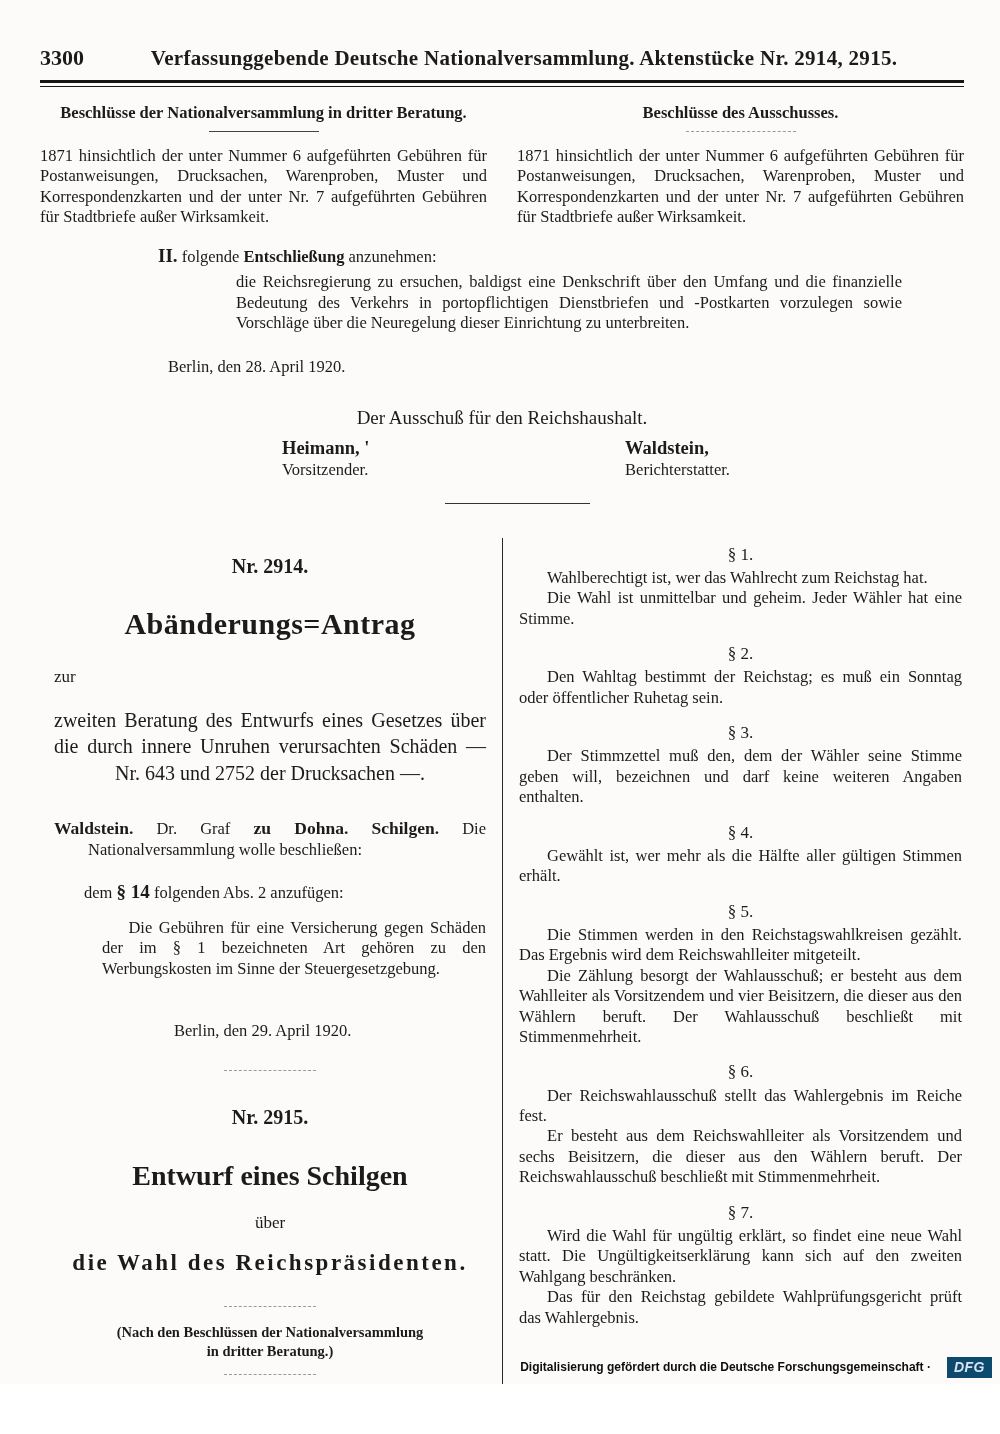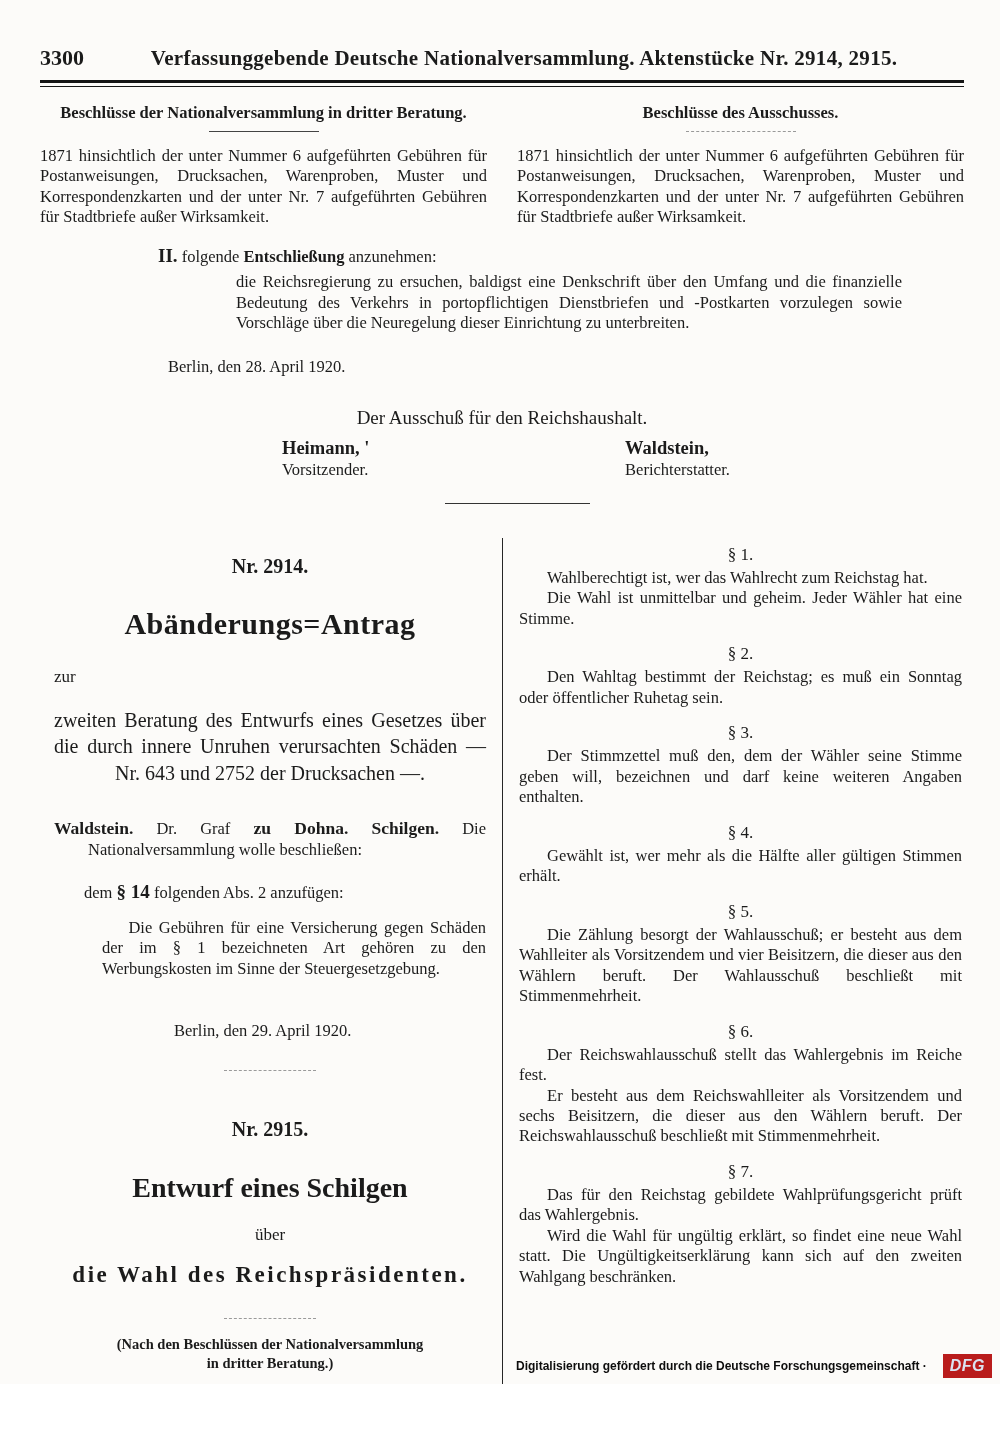--- a/index.html
+++ b/index.html
@@ -63,22 +63,22 @@
   .sec-head:first-child{margin-top:4px;}
   .law-para{margin:0;text-indent:1.7em;text-align:justify;}
   
   .dfg-footer{
     position:absolute;right:8px;bottom:6px;
     font-family:"Liberation Sans","DejaVu Sans",sans-serif;
     font-size:12px;font-weight:bold;color:#0d0d0d;
     display:flex;align-items:center;gap:16px;
   }
   .dfg-logo{
-    display:inline-block;background:#b91c1c;color:#dbe3f2;
-    padding:2px 7px;font-size:16px;font-weight:bold;font-style:italic;
+    display:inline-block;background:#0c4a6e;color:#dbe3f2;
+    padding:2px 7px;font-size:14px;font-weight:bold;font-style:italic;
     letter-spacing:.5px;
   }
 </style>
 </head>
 <body>
 
 <div class="page">
 
   <header>
     <div class="masthead">
@@ -127,21 +127,21 @@
     <div class="lcol">
       <p class="doc-num">Nr. 2914.</p>
       <p class="doc-title-xl">Abänderungs=Antrag</p>
       <p class="doc-zur">zur</p>
       <p class="doc-subtitle">zweiten Beratung des Entwurfs eines Gesetzes über die durch innere Unruhen verursachten Schäden — Nr. 643 und 2752 der Drucksachen —.</p>
       <p class="movers"><b>Waldstein.</b> <span>Dr. Graf</span> <b>zu Dohna.</b> <b>Schilgen.</b> <span>Die Nationalversammlung wolle beschließen:</span></p>
       <p class="clause"><span>dem</span> <span class="para-ref">§ 14</span> <span>folgenden Abs. 2 anzufügen:</span></p>
       <p class="amend-body">Die Gebühren für eine Versicherung gegen Schäden der im § 1 bezeichneten Art gehören zu den Werbungskosten im Sinne der Steuergesetzgebung.</p>
       <p class="date-line2">Berlin, den 29. April 1920.</p>
       <div class="div-faint"></div>
-      <p class="doc-num" style="margin-top:46px;">Nr. 2915.</p>
+      <p class="doc-num" style="margin-top:34px;">Nr. 2915.</p>
       <p class="doc-title-l">Entwurf eines Schilgen</p>
       <p class="doc-ueber">über</p>
       <p class="doc-wahl">die Wahl des Reichspräsidenten.</p>
       <div class="div-faint"></div>
       <p class="note"><span>(Nach den Beschlüssen der Nationalversammlung</span><br><span>in dritter Beratung.)</span></p>
       <div class="div-faint" style="margin-top:14px;"></div>
       <p class="intro">Die verfassunggebende Deutsche Nationalversammlung hat das folgende Gesetz beschlossen, das mit Zustimmung des Reichsrats hiermit verkündet wird:</p>
     </div>
 
     <div class="rcol">
@@ -152,29 +152,30 @@
       <p class="sec-head">§ 2.</p>
       <p class="law-para">Den Wahltag bestimmt der Reichstag; es muß ein Sonntag oder öffentlicher Ruhetag sein.</p>
 
       <p class="sec-head">§ 3.</p>
       <p class="law-para">Der Stimmzettel muß den, dem der Wähler seine Stimme geben will, bezeichnen und darf keine weiteren Angaben enthalten.</p>
 
       <p class="sec-head">§ 4.</p>
       <p class="law-para">Gewählt ist, wer mehr als die Hälfte aller gültigen Stimmen erhält.</p>
 
       <p class="sec-head">§ 5.</p>
+      <p class="law-para">Die Stimmen werden in den Reichstagswahlkreisen gezählt.  Das Ergebnis wird dem Reichswahlleiter mitgeteilt.</p>
       <p class="law-para">Die Zählung besorgt der Wahlausschuß; er besteht aus dem Wahlleiter als Vorsitzendem und vier Beisitzern, die dieser aus den Wählern beruft.  Der Wahlausschuß beschließt mit Stimmenmehrheit.</p>
 
       <p class="sec-head">§ 6.</p>
       <p class="law-para">Der Reichswahlausschuß stellt das Wahlergebnis im Reiche fest.</p>
       <p class="law-para">Er besteht aus dem Reichswahlleiter als Vorsitzendem und sechs Beisitzern, die dieser aus den Wählern beruft. Der Reichswahlausschuß beschließt mit Stimmenmehrheit.</p>
 
       <p class="sec-head">§ 7.</p>
+      <p class="law-para">Wird die Wahl für ungültig erklärt, so findet eine neue Wahl statt.  Die Ungültigkeitserklärung kann sich auf den zweiten Wahlgang beschränken.</p>
       <p class="law-para">Das für den Reichstag gebildete Wahlprüfungsgericht prüft das Wahlergebnis.</p>
-      <p class="law-para">Wird die Wahl für ungültig erklärt, so findet eine neue Wahl statt.  Die Ungültigkeitserklärung kann sich auf den zweiten Wahlgang beschränken.</p>
     </div>
 
   </section>
 
   <footer class="dfg-footer">
     <span>Digitalisierung gefördert durch die Deutsche Forschungsgemeinschaft ·</span>
     <span class="dfg-logo">DFG</span>
   </footer>
 
 </div>

